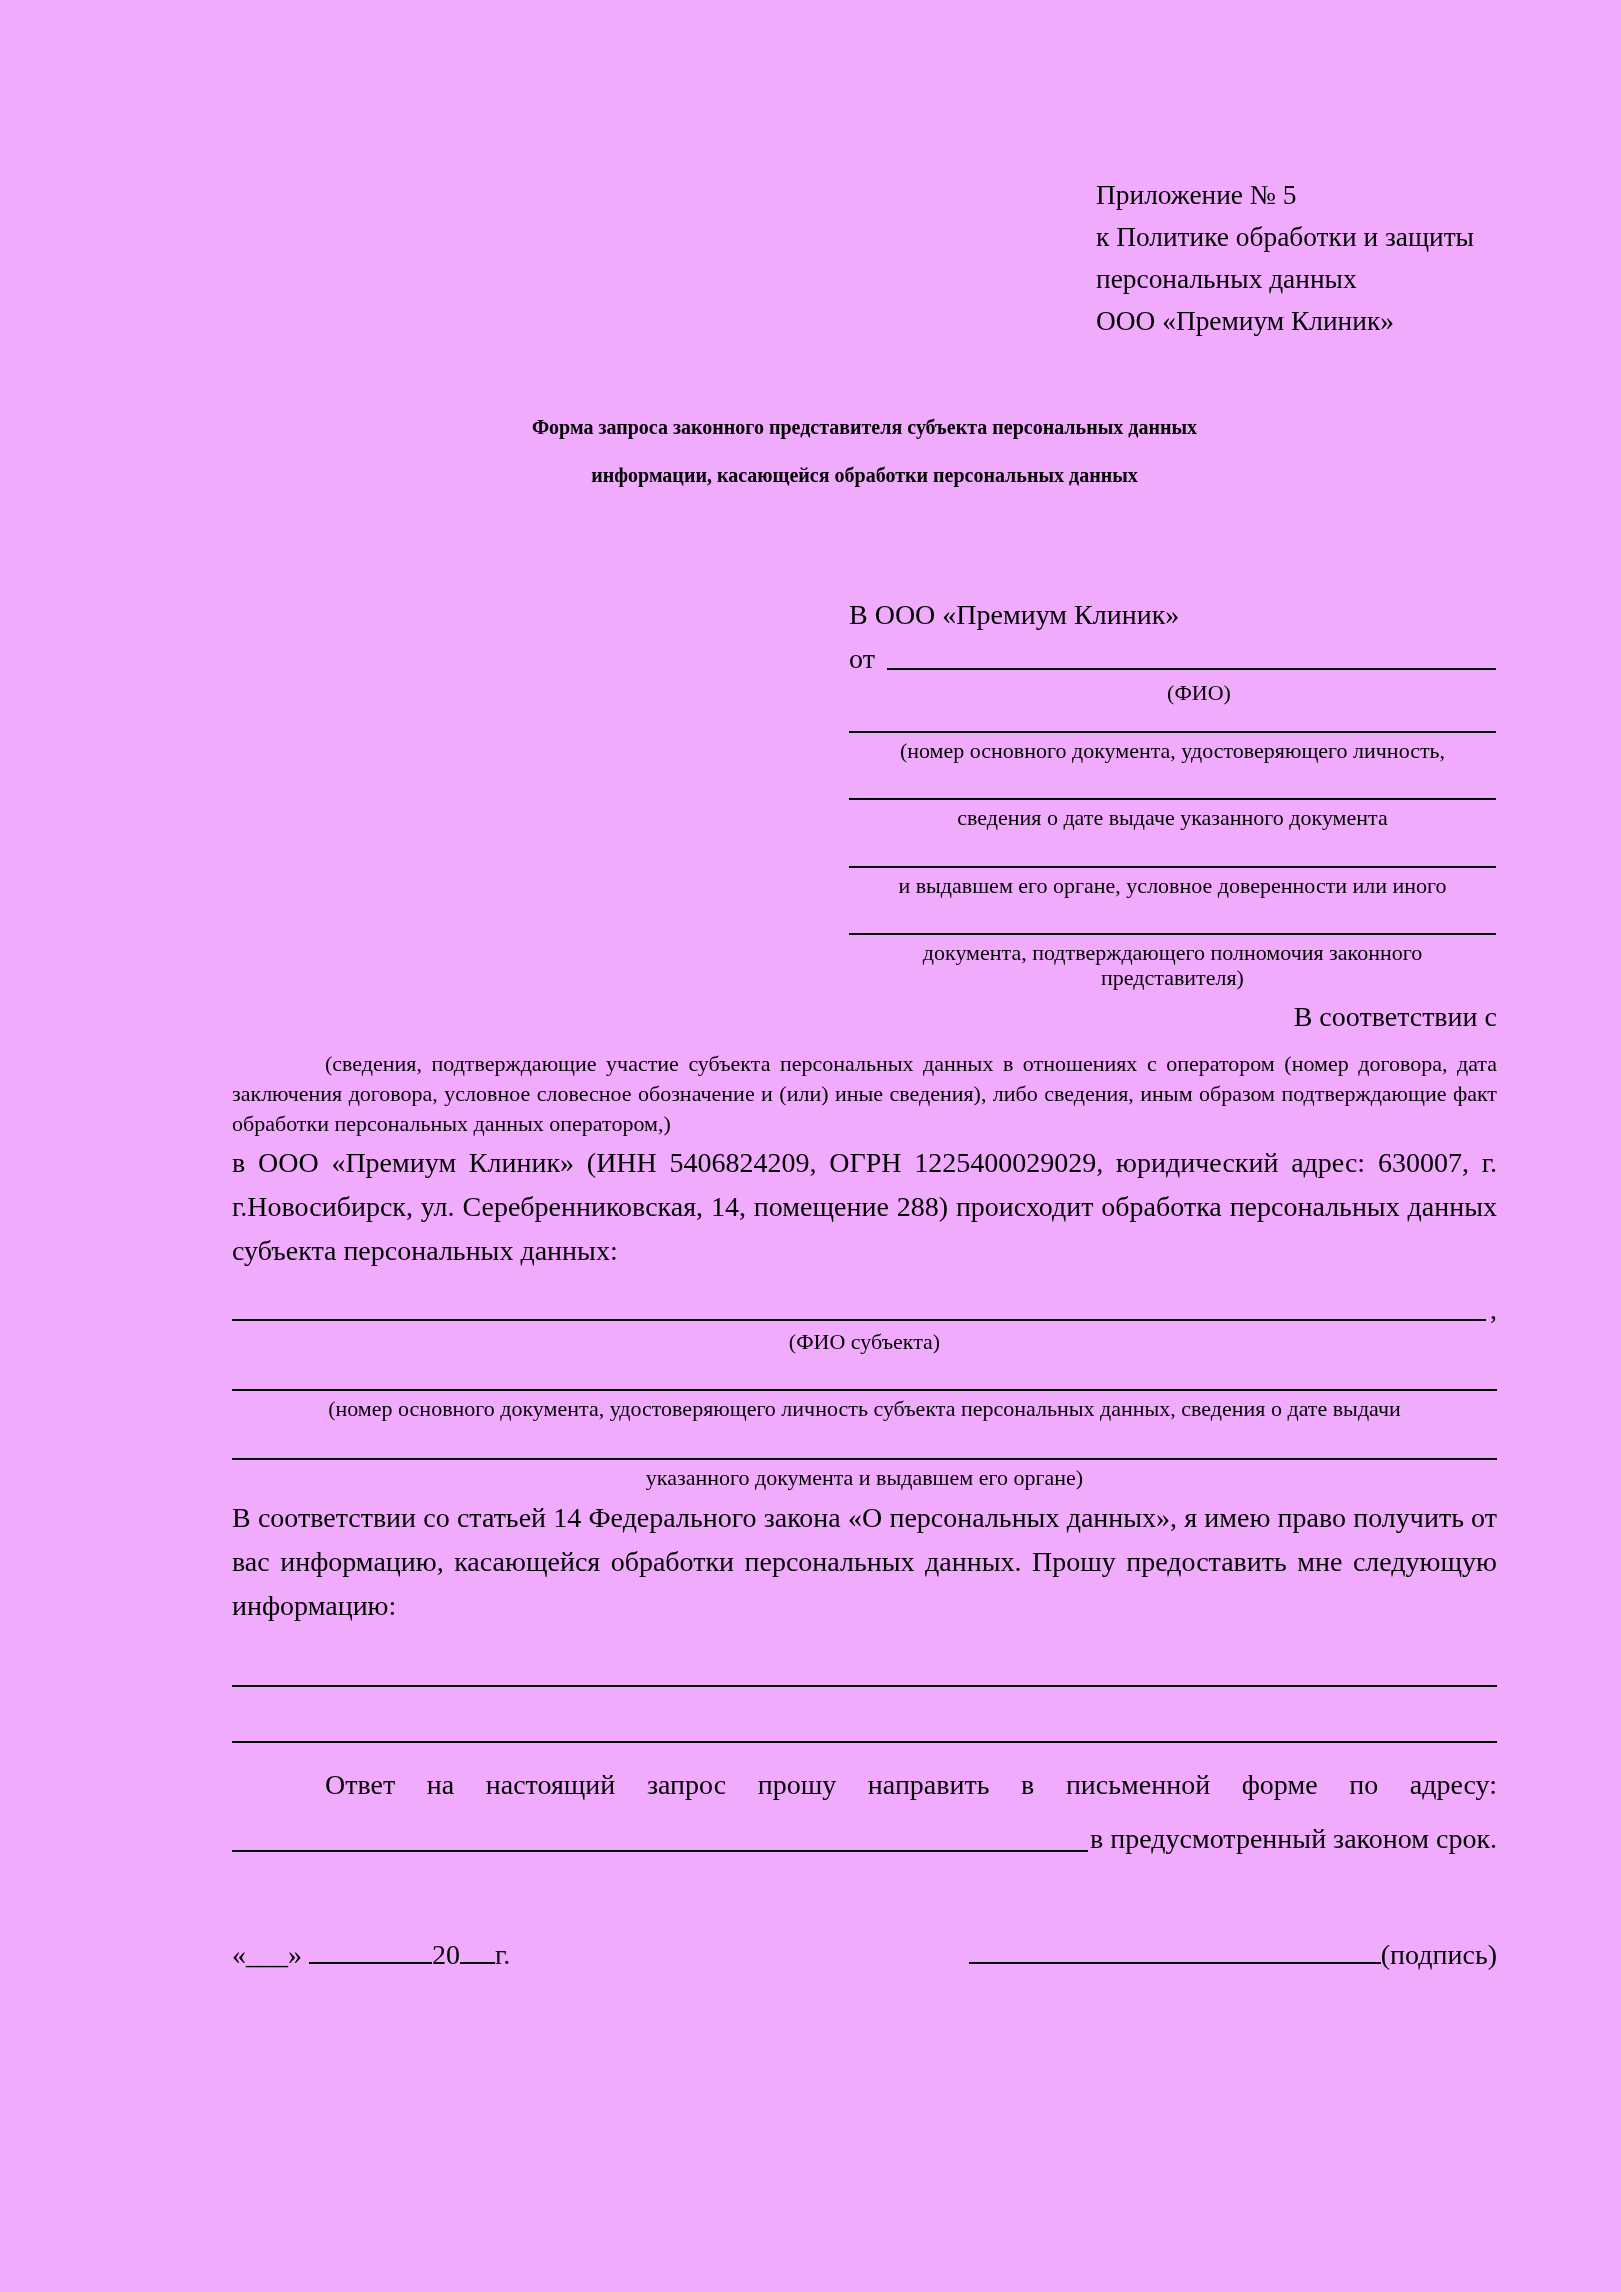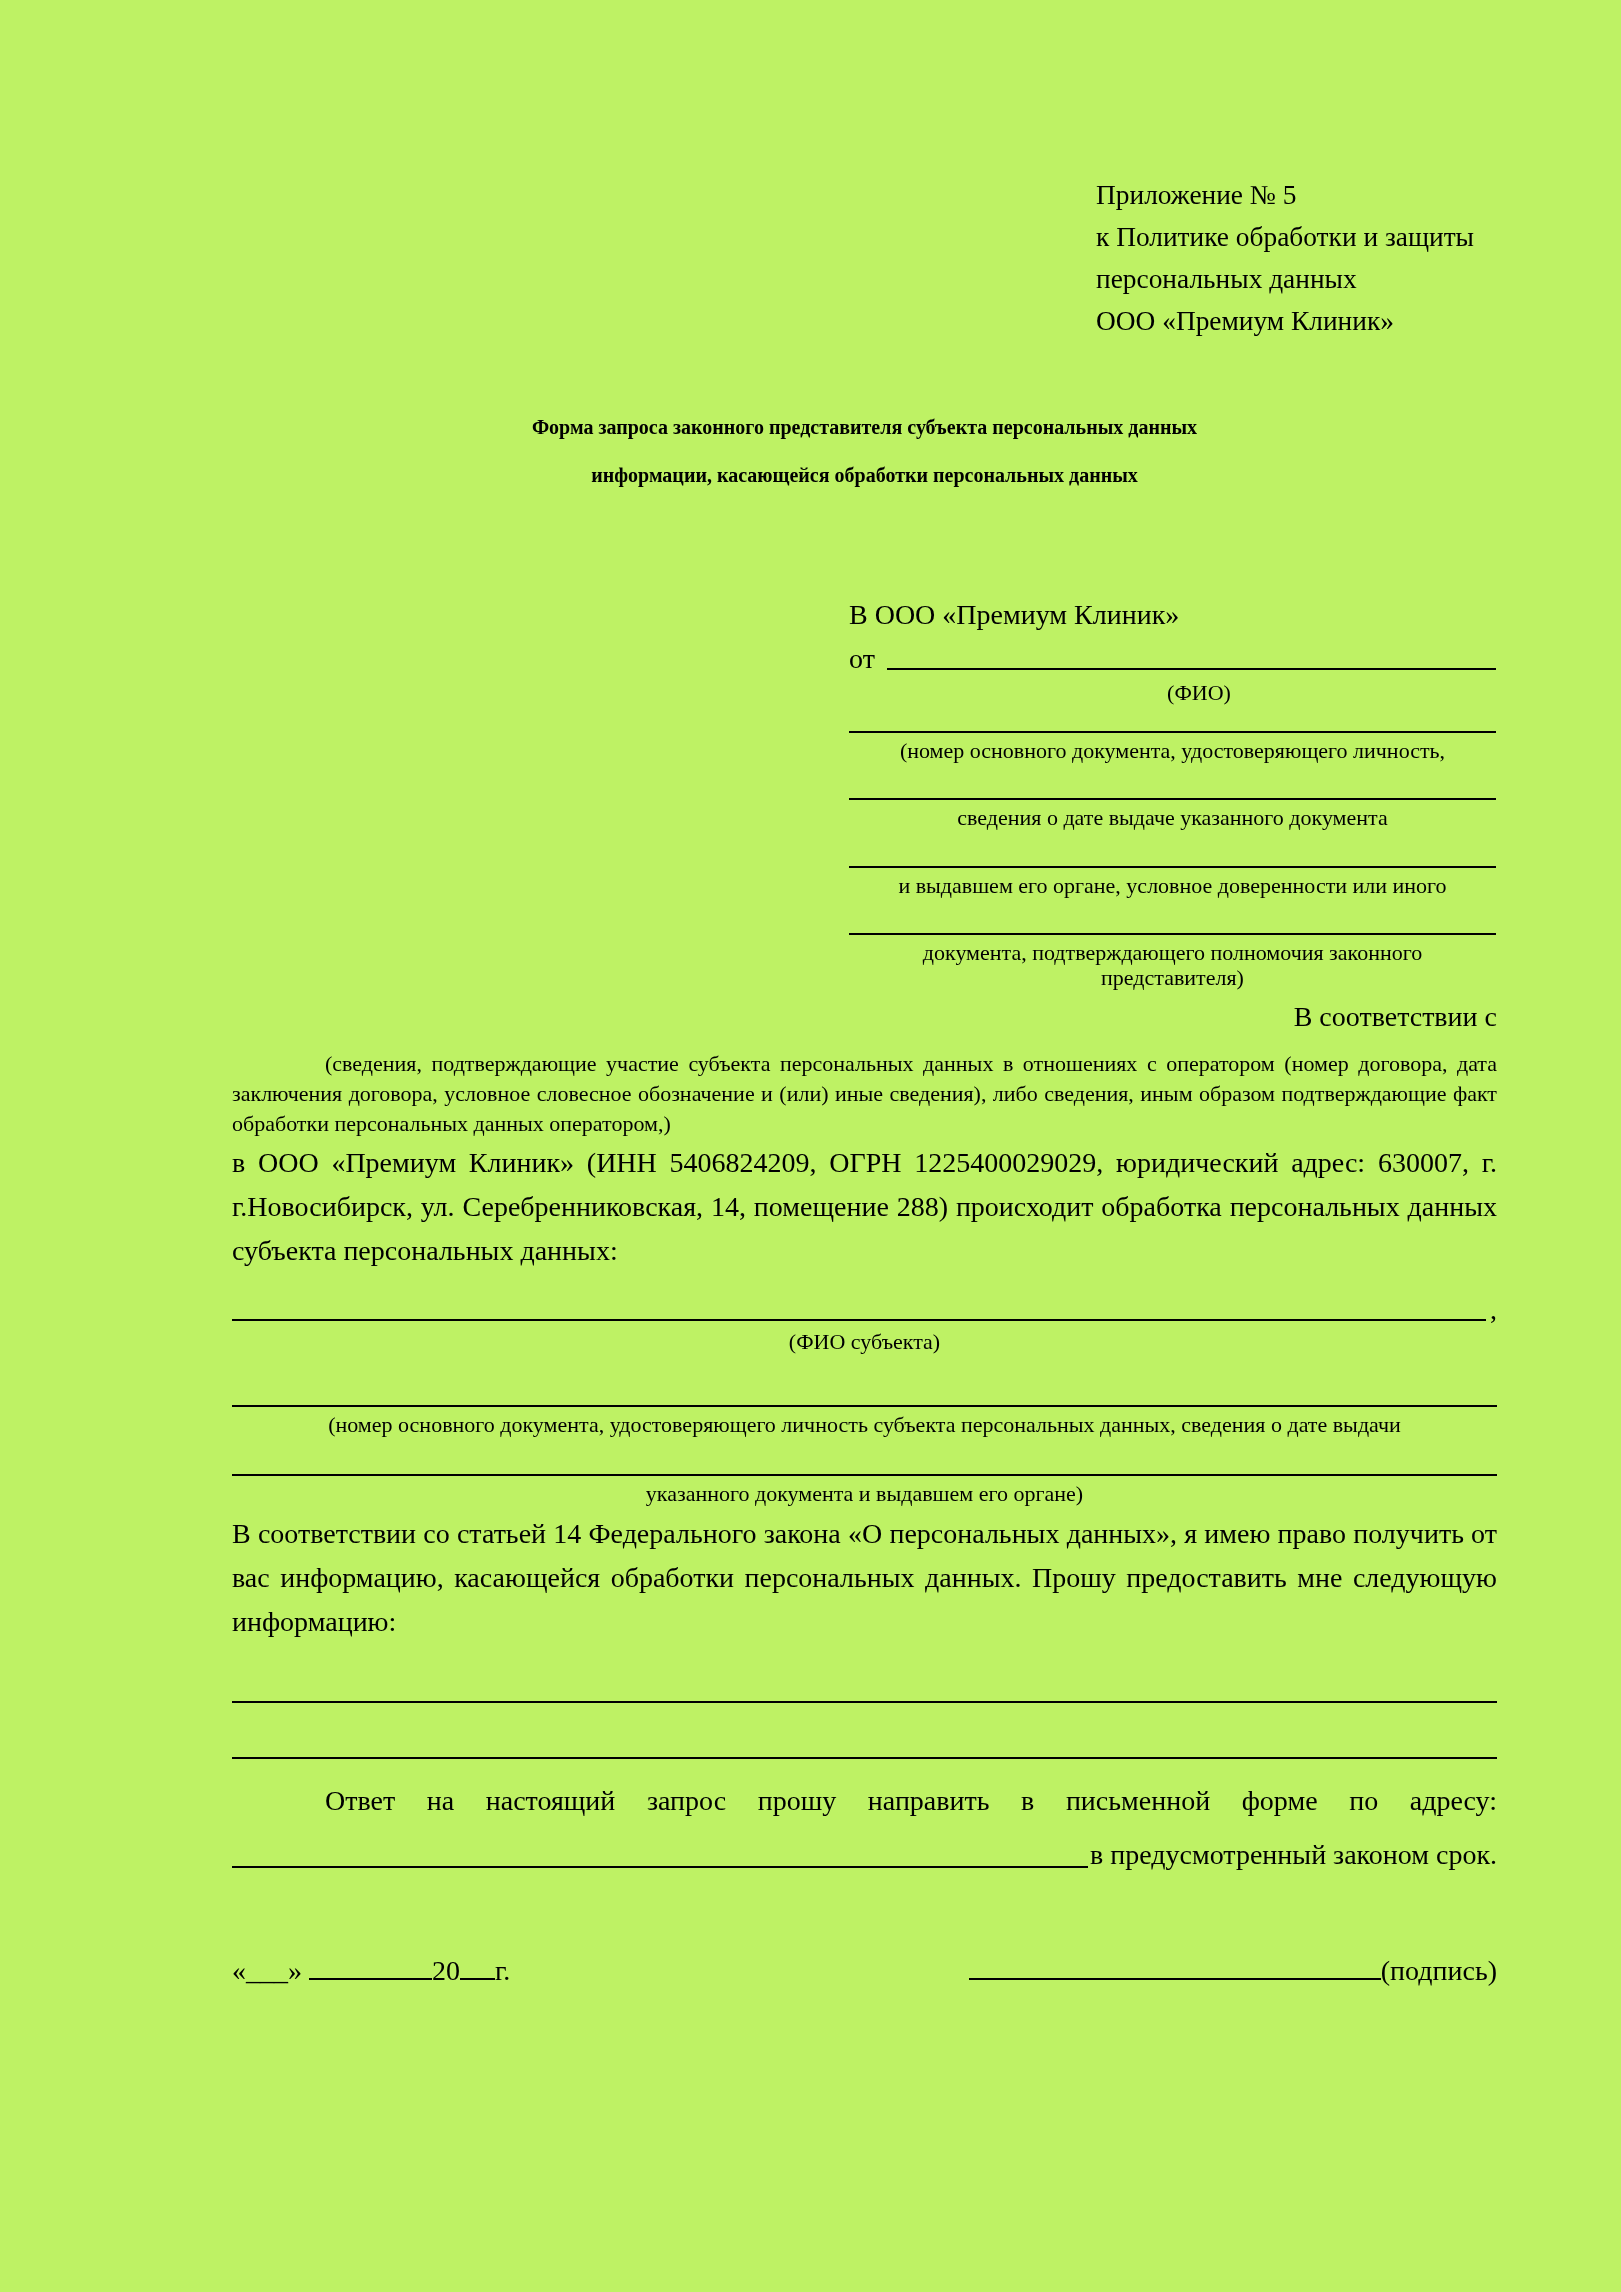--- a/index.html
+++ b/index.html
@@ -1,20 +1,20 @@
 <!DOCTYPE html>
 <html><head>
 <meta charset="utf-8">
 <style>
   html, body { margin: 0; padding: 0; background: #ffffff; }
   .page {
     position: relative;
     width: 1621px;
     height: 2293px;
-    background: #bef264;
+    background: #f0abfc;
     color: #000000;
     font-family: "Liberation Serif", "DejaVu Serif", serif;
     box-sizing: border-box;
     padding: 0 124px 0 232px;
     overflow: hidden;
   }
   .appendix {
     margin-top: 174px;
     margin-left: 864px;
     font-size: 27.4px;
@@ -71,21 +71,21 @@
   }
   .body-para {
     font-size: 28px;
     line-height: 44px;
     text-align: justify;
   }
   .op-para { margin-top: 2px; }
   .subject-fio-row { margin-top: 17.6px; font-size: 28px; line-height: 39px; }
   .subject-fio-row .rule { margin-right: 3.9px; }
   .wide-field .cap { margin-top: 4.9px; }
-  .wf1 { margin-top: 50px; }
+  .wf1 { margin-top: 34px; }
   .wf2 { margin-top: 37px; }
   .law-para { margin-top: 5.9px; }
   .empty-rule { border-bottom: 2.9px solid #000; height: 0; }
   .er1 { margin-top: 57px; }
   .er2 { margin-top: 54px; }
   .answer-para {
     margin-top: 19.6px;
     font-size: 28px;
     line-height: 44px;
     text-indent: 93px;

